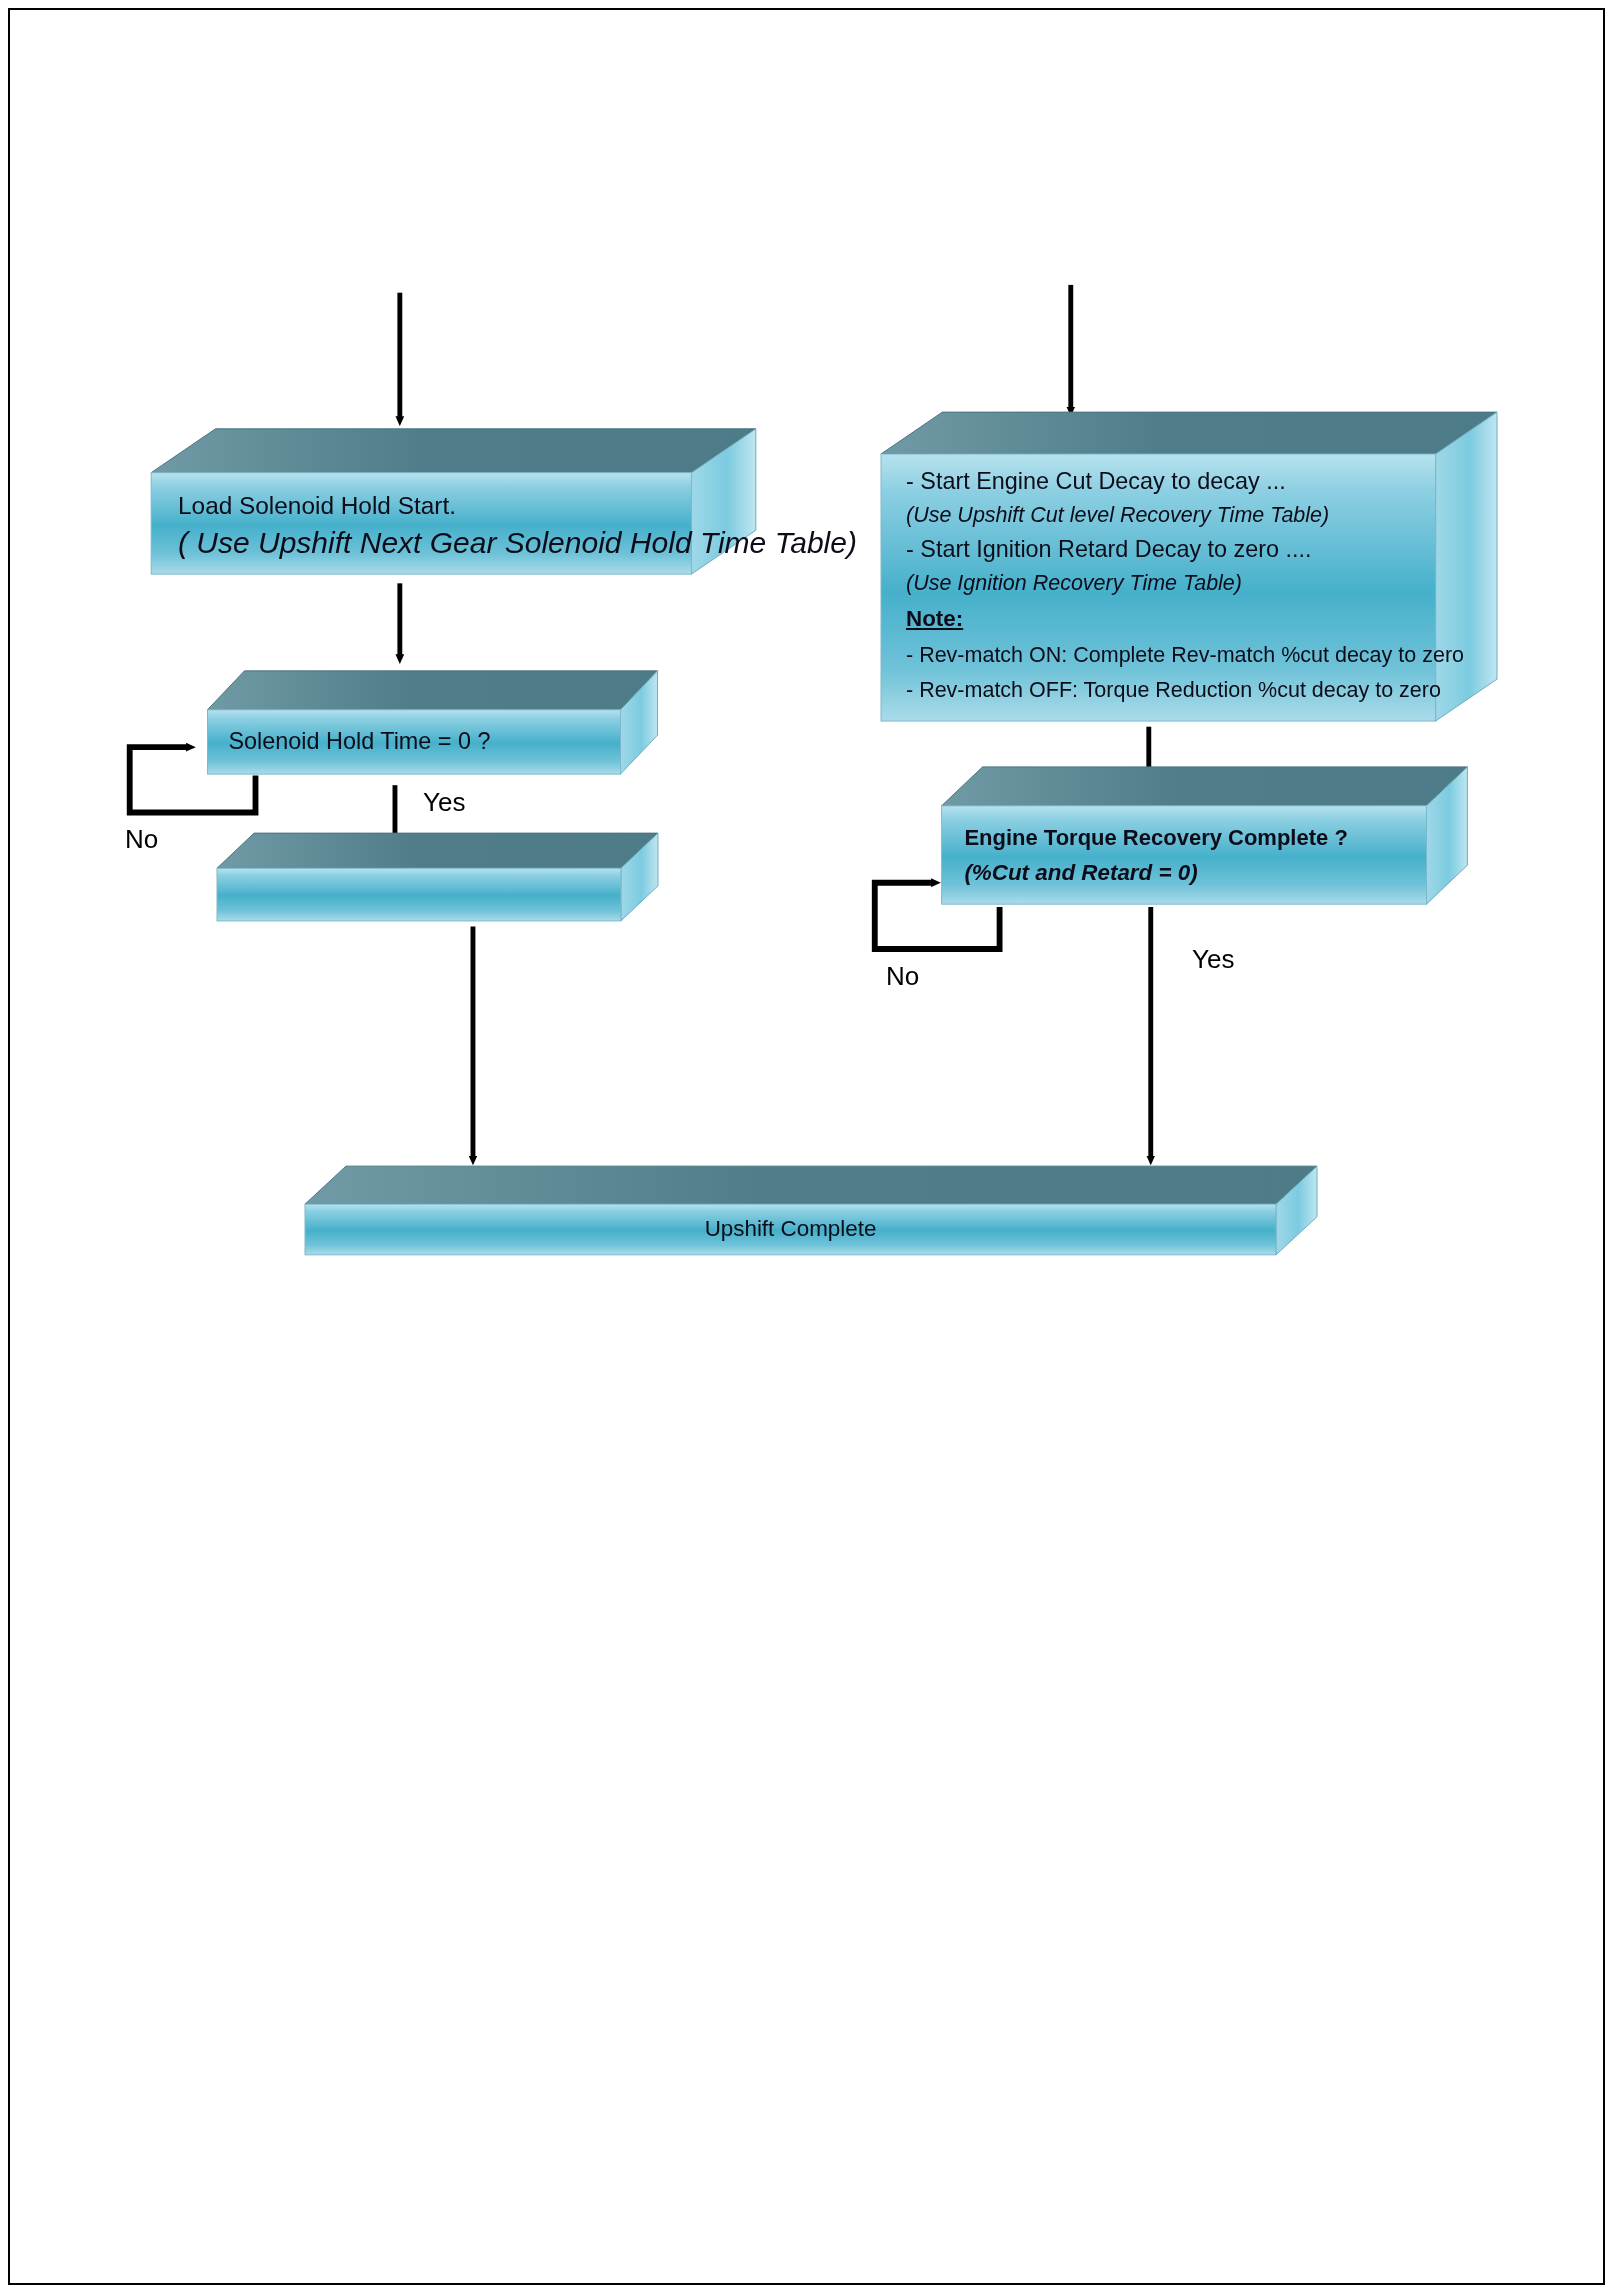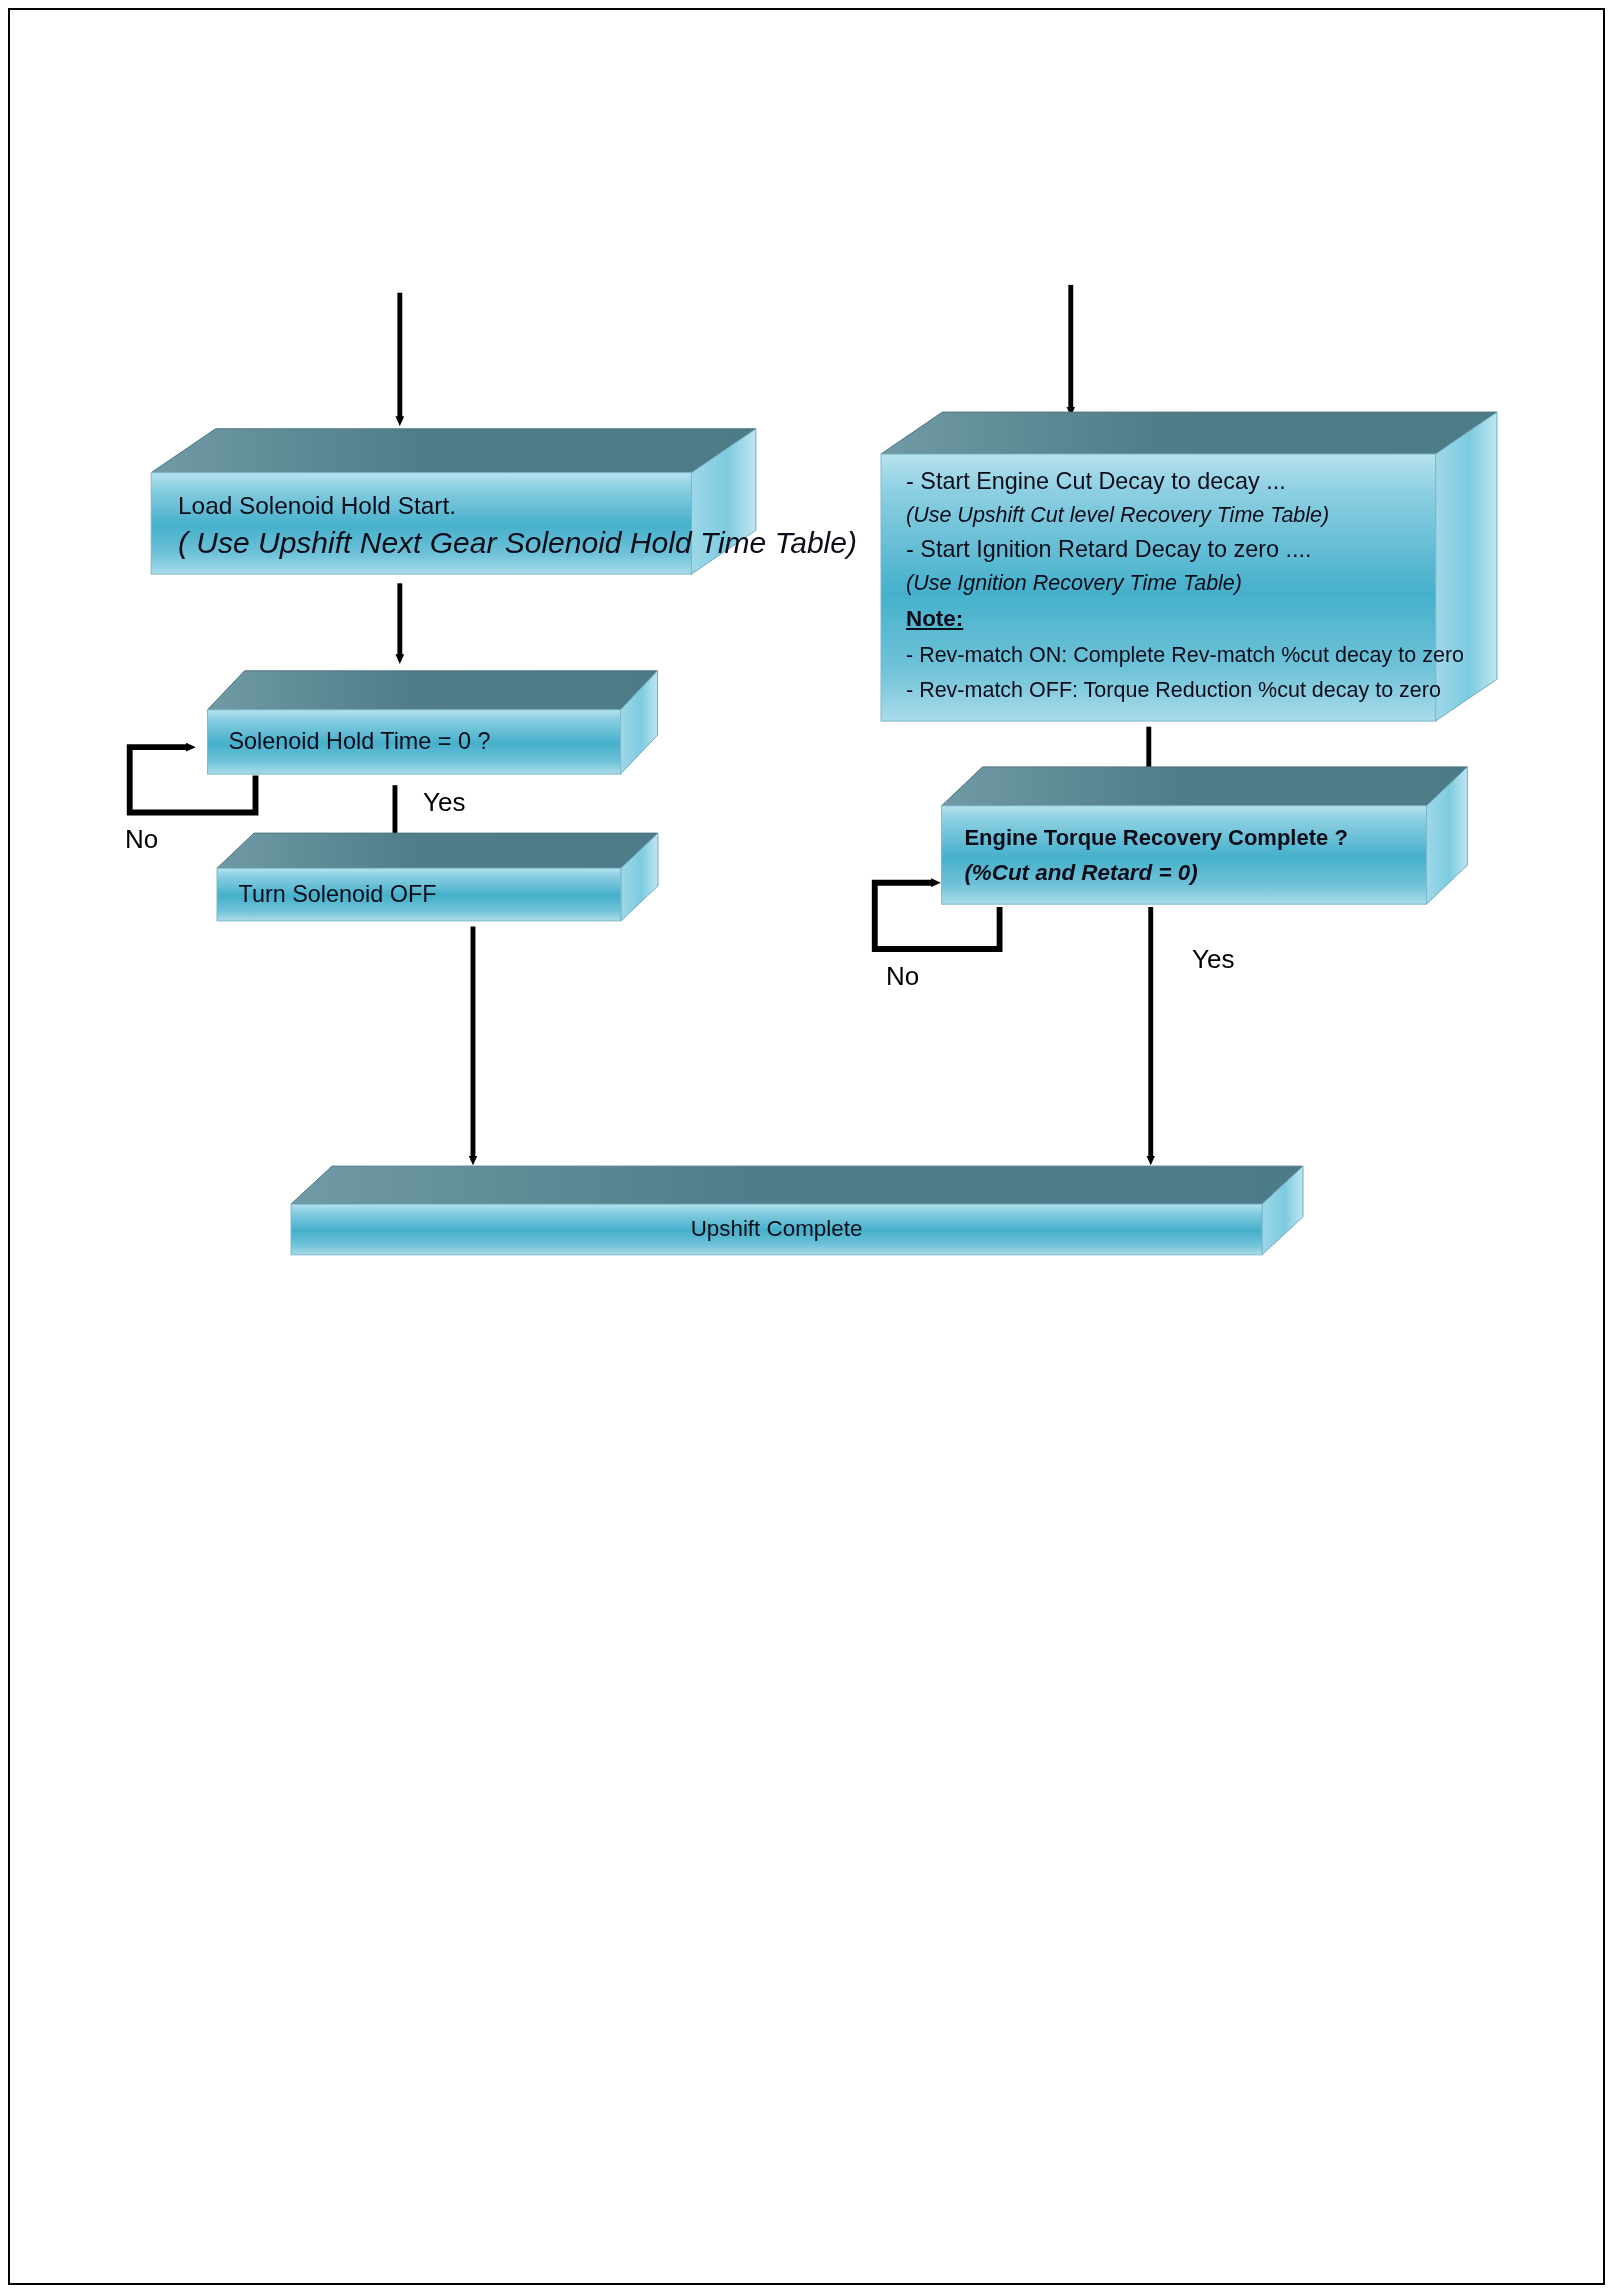--- a/index.html
+++ b/index.html
@@ -188,38 +188,35 @@
       <div class="box-text t-reg" style="font-size:23.4px;">Solenoid Hold Time = 0 ?</div>
     </div>
   </div>
 
   <div class="box3d" style="left:217px; top:829px; width:441px; height:98px;">
     <svg class="svg-layer" width="441" height="98" viewBox="0 0 452 100">
       <polygon points="0,40 38,4 452,4 414,40" fill="url(#topGrad)" stroke="#4a737f" stroke-width="1"></polygon>
       <polygon points="414,40 452,4 452,58 414,94" fill="url(#sideGrad)" stroke="#6fa9bb" stroke-width="1"></polygon>
       <rect x="0" y="40" width="414" height="54" fill="url(#faceGrad)" stroke="#7cb8cb" stroke-width="1"></rect>
     </svg>
-    <div class="face" style="left:0px; top:39px; width:404px; height:53px; padding-left:21.5px;">
-      <div class="box-text t-reg" style="font-size:23.4px;">Turn Solenoid OFF</div>
-    </div>
   </div>
 
   <div class="box3d" style="left:941px; top:763px; width:527px; height:148px;">
     <svg class="svg-layer" width="527" height="148" viewBox="0 0 540 152">
       <polygon points="0,44 42,4 540,4 498,44" fill="url(#topGrad)" stroke="#4a737f" stroke-width="1"></polygon>
       <polygon points="498,44 540,4 540,105 498,145" fill="url(#sideGrad)" stroke="#6fa9bb" stroke-width="1"></polygon>
       <rect x="0" y="44" width="498" height="101" fill="url(#faceGrad)" stroke="#7cb8cb" stroke-width="1"></rect>
     </svg>
     <div class="face" style="left:0px; top:43px; width:486px; height:99px; padding-left:23.4px;">
       <div class="box-text t-bold" style="font-size:22px;">Engine Torque Recovery Complete ?</div>
       <div class="box-text t-bi" style="font-size:22.4px; margin-top:4.9px;">(%Cut and Retard = 0)</div>
     </div>
   </div>
 
-  <div class="box3d" style="left:291px; top:1161px; width:1012px; height:98px;">
+  <div class="box3d" style="left:305px; top:1161px; width:1012px; height:98px;">
     <svg class="svg-layer" width="1012" height="98" viewBox="0 0 1038 100">
       <polygon points="0,44 42,5 1038,5 996,44" fill="url(#topGrad)" stroke="#4a737f" stroke-width="1"></polygon>
       <polygon points="996,44 1038,5 1038,57 996,96" fill="url(#sideGrad)" stroke="#6fa9bb" stroke-width="1"></polygon>
       <rect x="0" y="44" width="996" height="52" fill="url(#faceGrad)" stroke="#7cb8cb" stroke-width="1"></rect>
     </svg>
     <div class="face" style="left:0px; top:43px; width:971px; height:51px; align-items:center;">
       <div class="box-text t-reg" style="font-size:22.4px; text-align:center; width:100%;">Upshift Complete</div>
     </div>
   </div>
 

